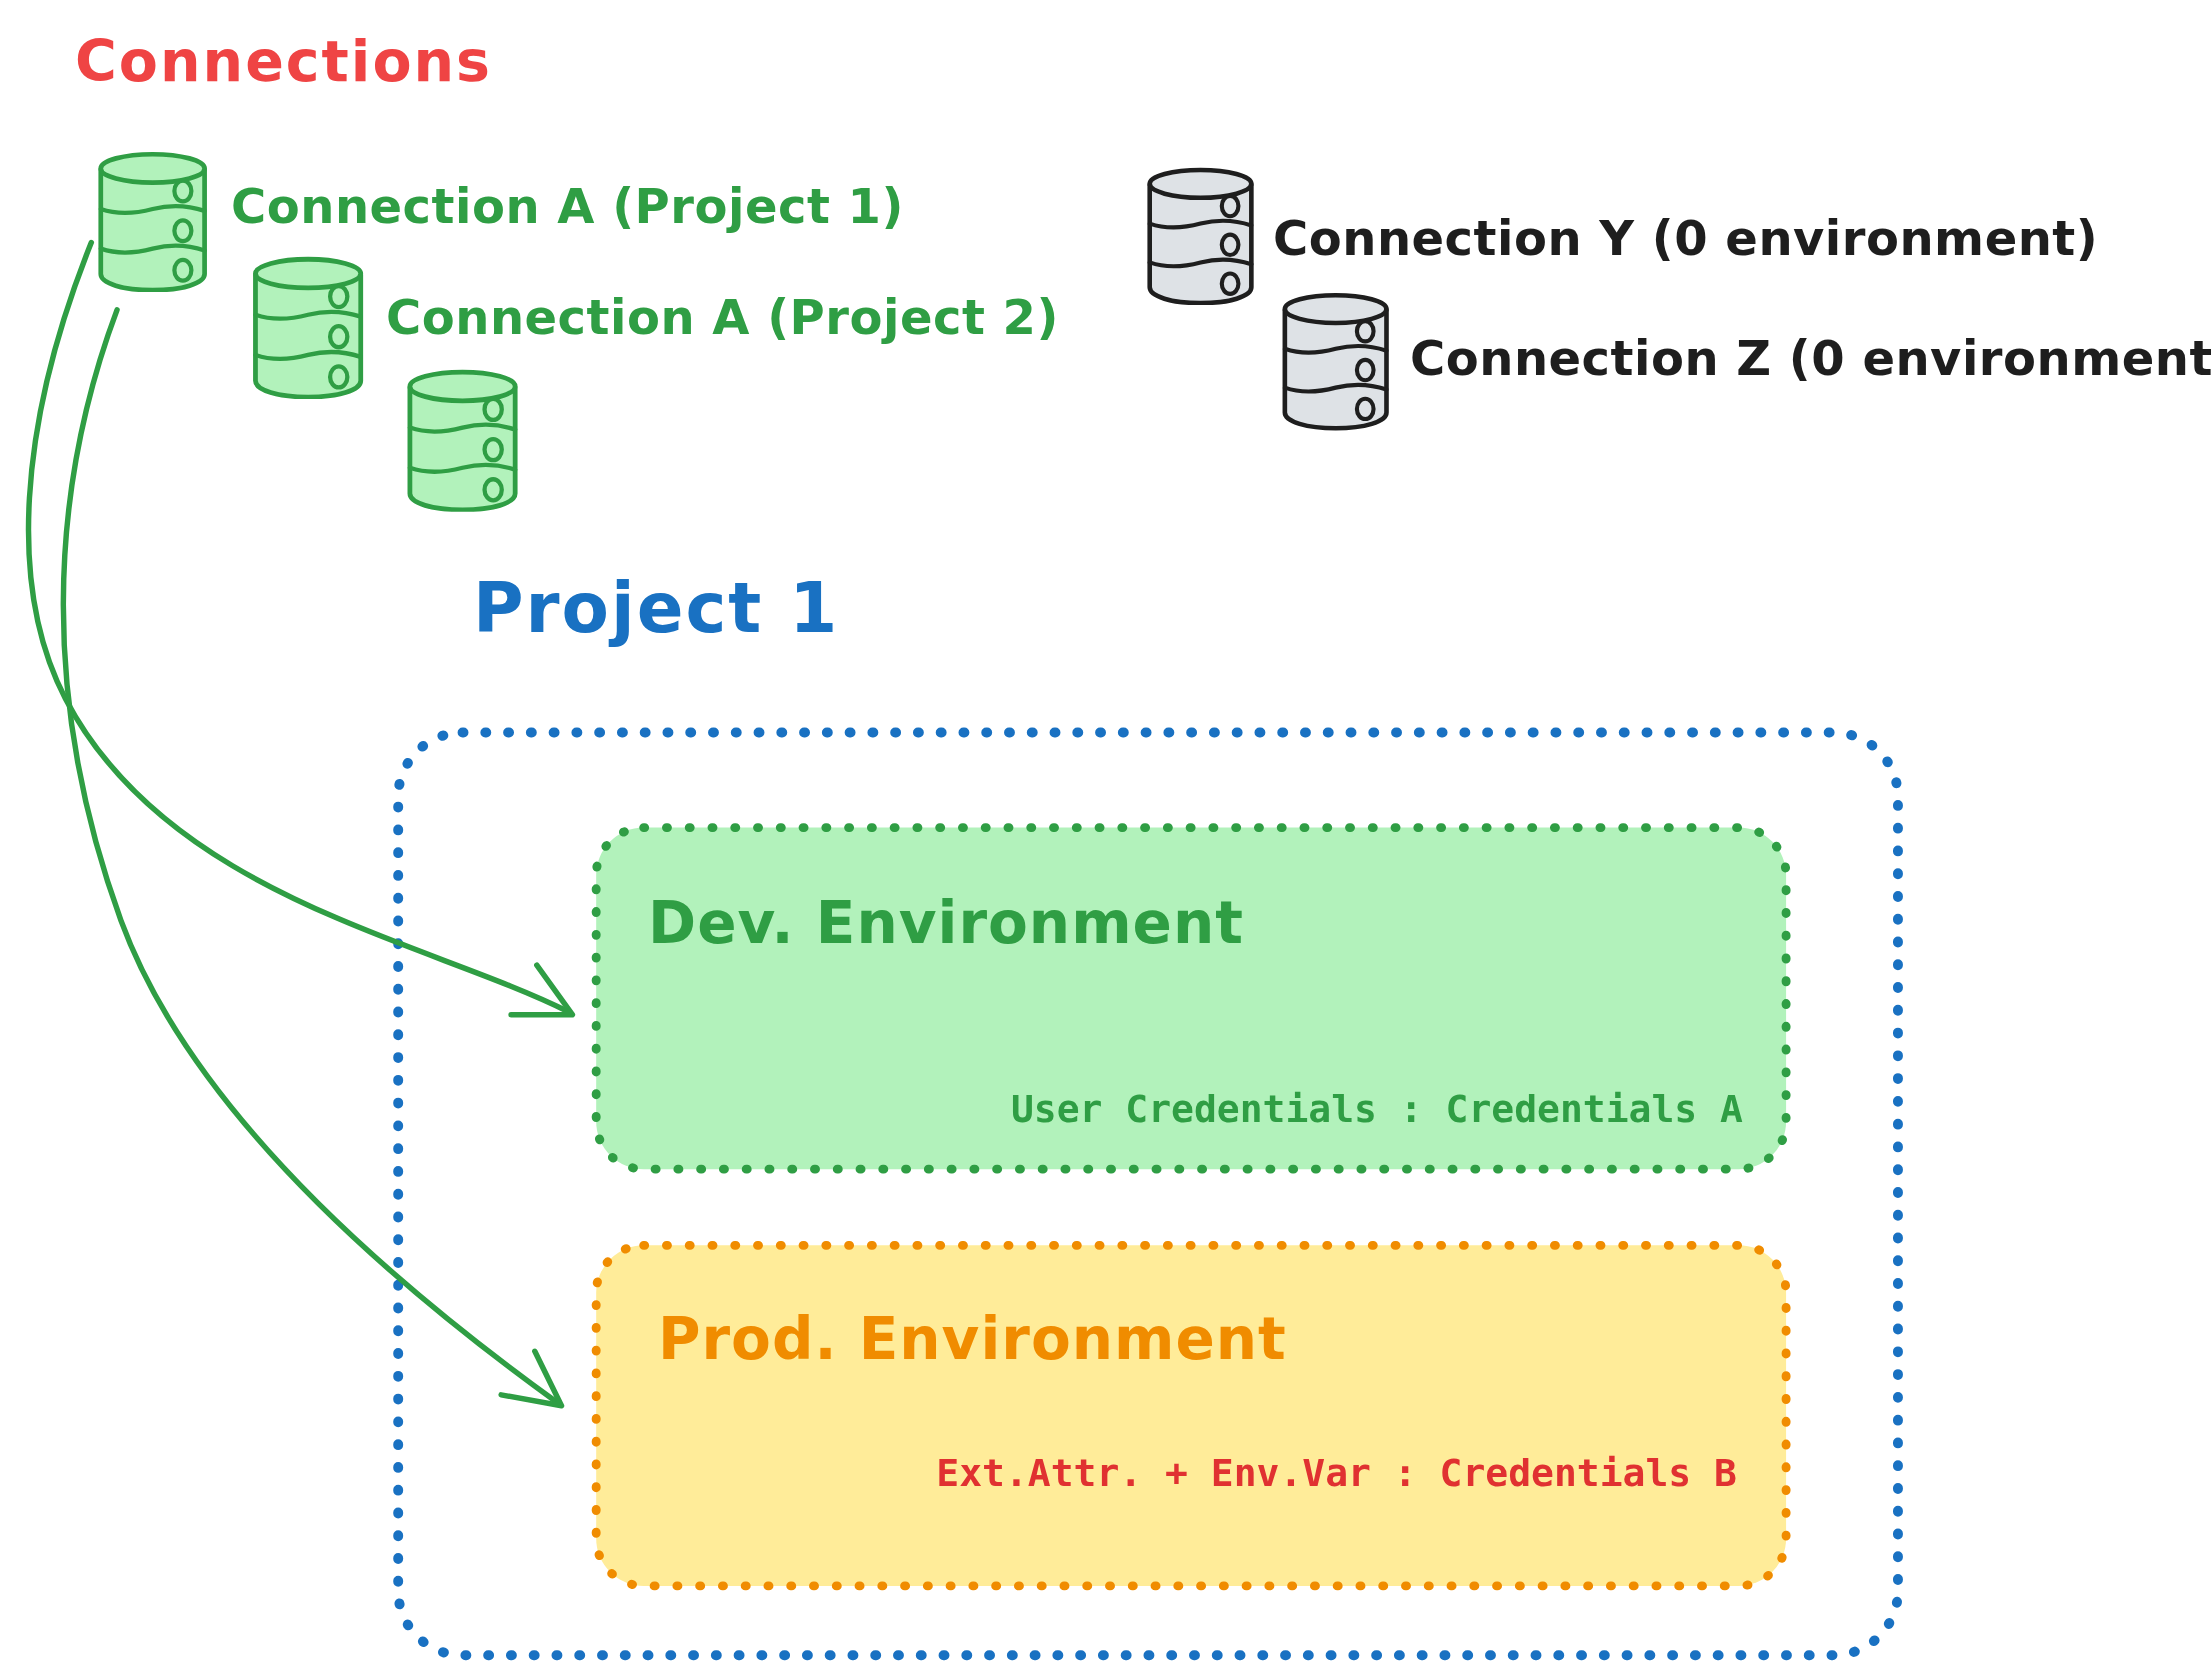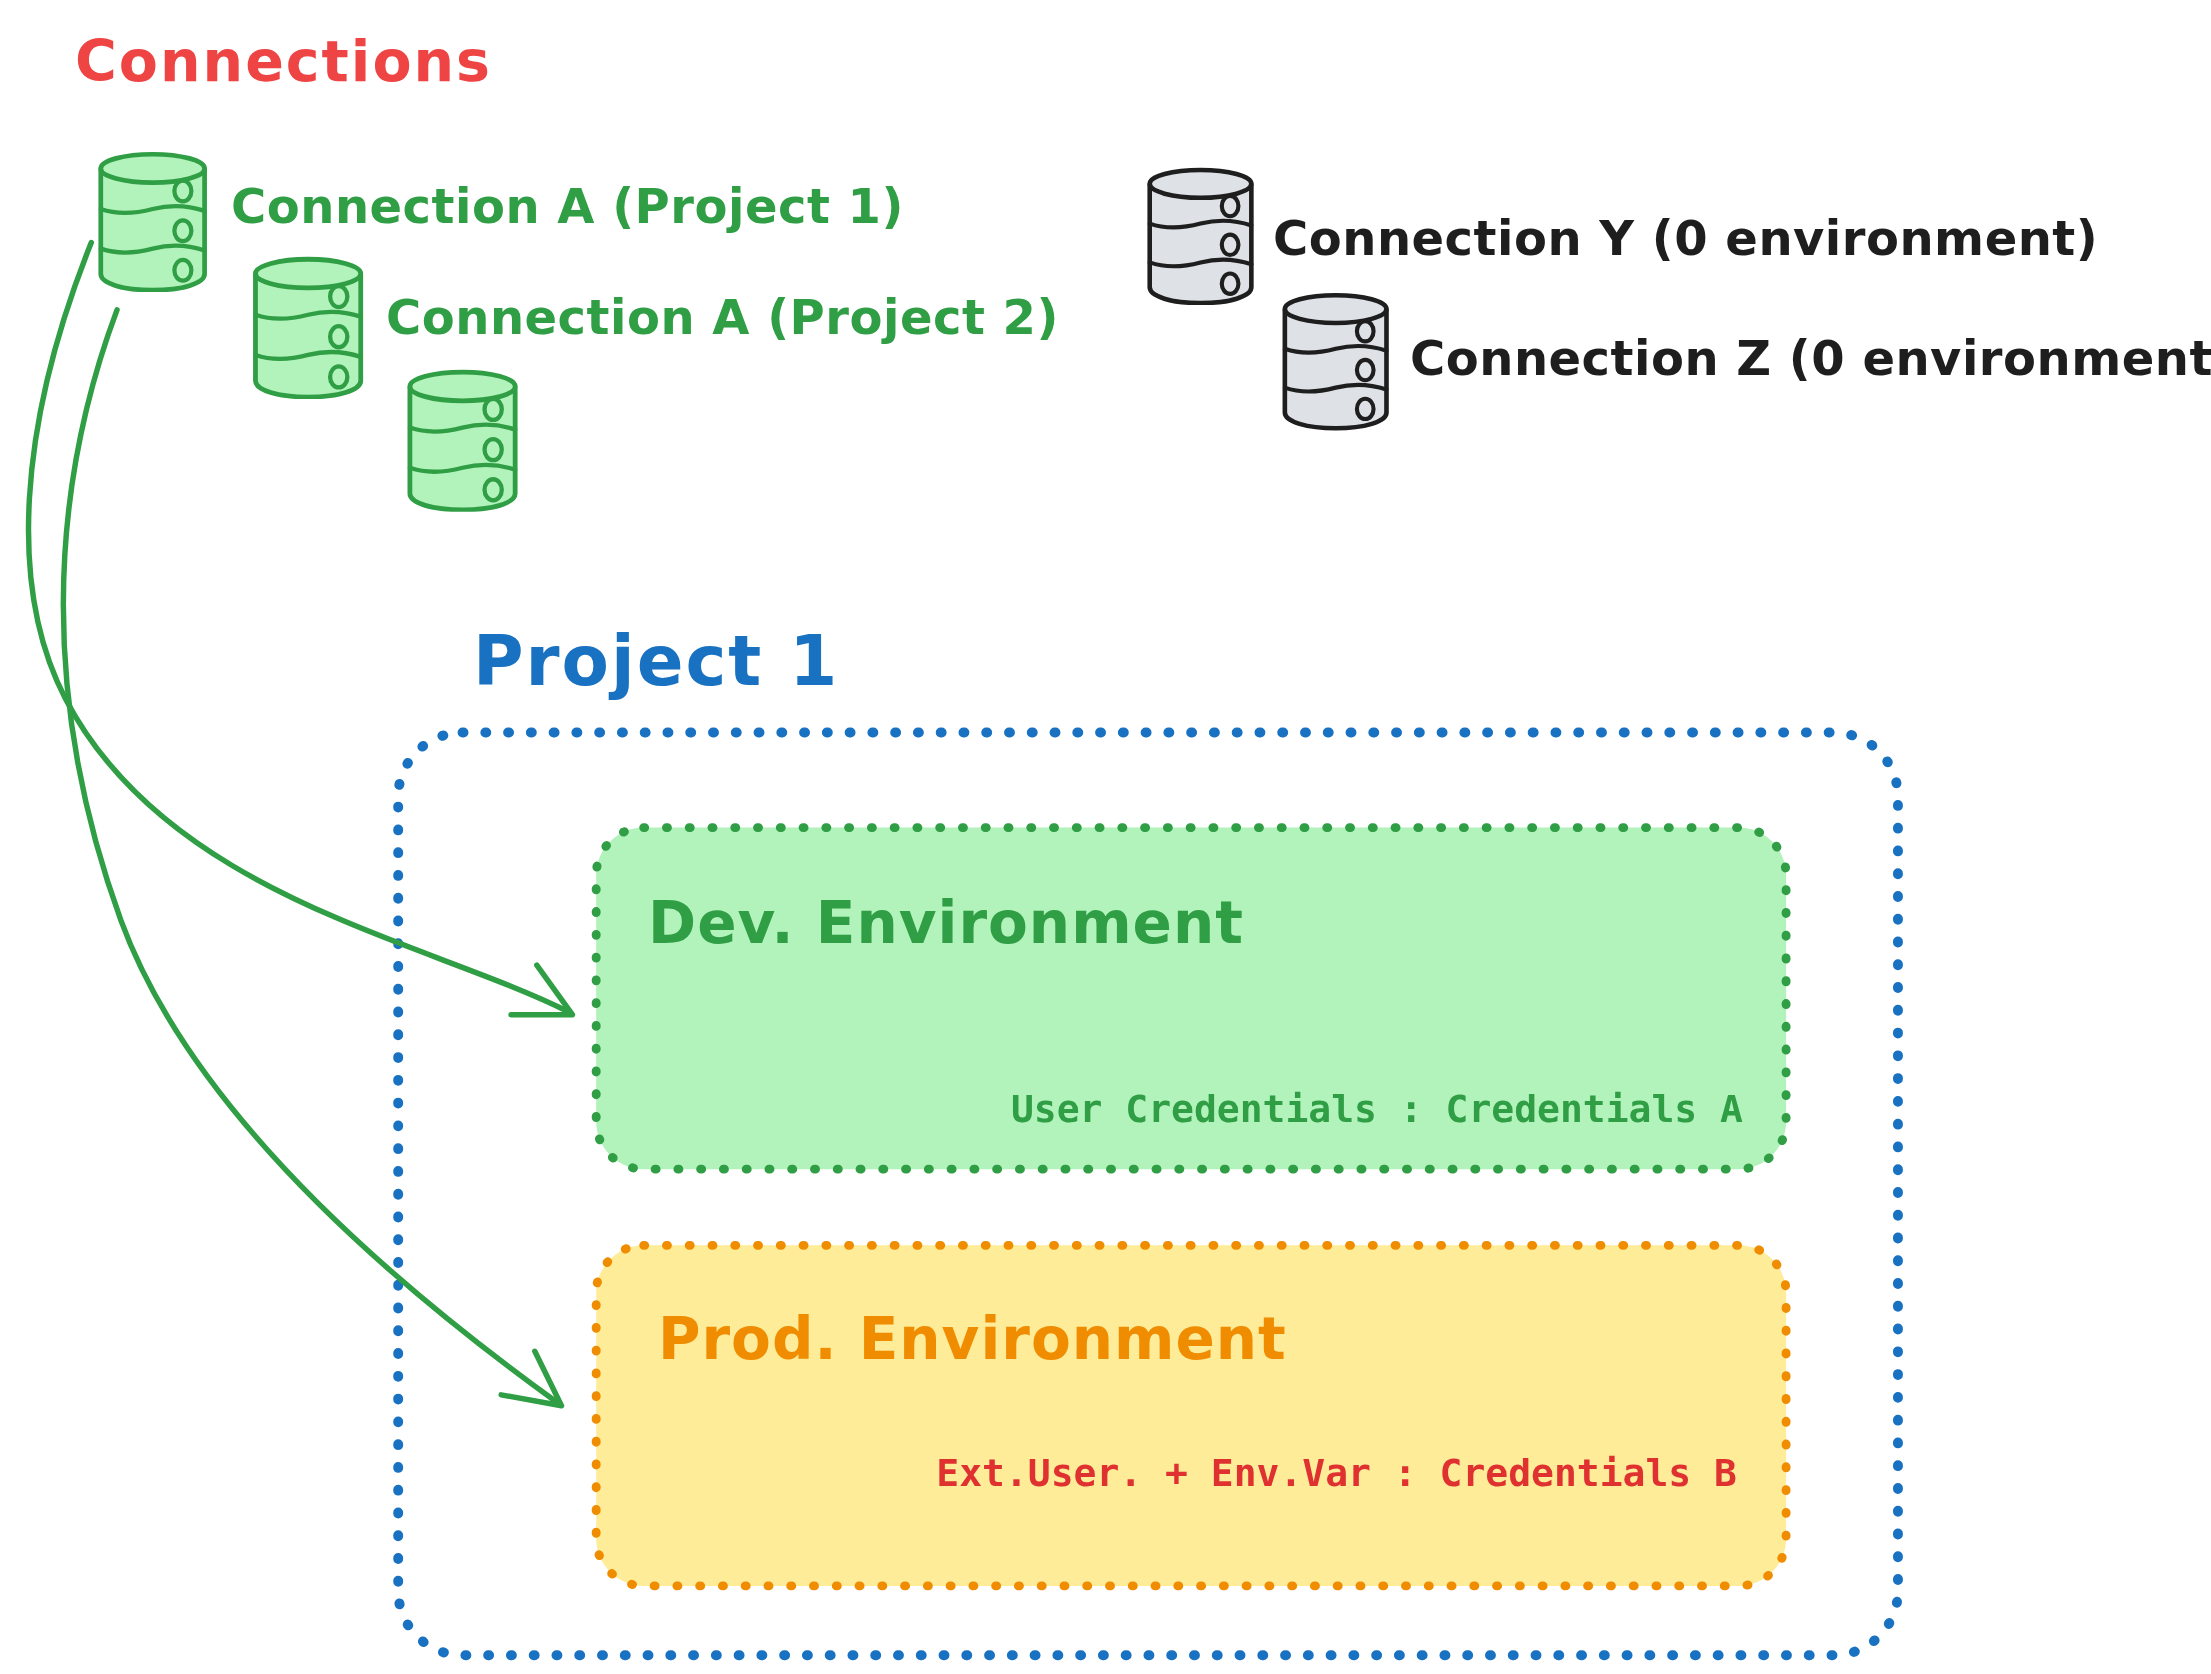--- a/index.html
+++ b/index.html
@@ -21,21 +21,21 @@
   .conn-label { font-size: 48px; font-weight: 700; letter-spacing: 0.5px; }
   .conn-green { color: #2f9e44; }
   .conn-black { color: #1e1e1e; text-align: right; }
   .lbl-a1 { left: 231px; top: 178px; }
   .lbl-a2 { left: 386px; top: 289px; }
   .lbl-a3 { left: 541px; top: 394px; }
   .lbl-y  { left: 1273px; top: 210px; }
   .lbl-z  { left: 1410px; top: 330px; }
 
   .project-title {
-    left: 473px; top: 621px;
+    left: 473px; top: 568px;
     font-size: 69px; font-weight: 700; color: #1971c2; letter-spacing: 2px;
   }
   .env-title { font-size: 58px; font-weight: 700; letter-spacing: 1px; }
   .dev-title  { left: 648px; top: 889px;  color: #2f9e44; }
   .prod-title { left: 658px; top: 1305px; color: #f08c00; }
 
   .mono {
     font-family: "DejaVu Sans Mono", "Liberation Mono", monospace;
     font-weight: 700; font-size: 38px; text-align: right;
   }
@@ -95,17 +95,17 @@
   <div class="txt conn-label conn-black lbl-y">Connection Y (0 environment)</div>
   <div class="txt conn-label conn-black lbl-z">Connection Z (0 environment)</div>
 
   <div class="txt project-title">Project 1</div>
 
   <div class="txt env-title dev-title">Dev. Environment</div>
   <div class="txt mono dev-mapping">User Credentials : Credentials A</div>
 
   <div class="txt env-title prod-title">Prod. Environment</div>
   <div class="txt mono prod-mappings">
-    <div>Ext.User. + Env.Var : Credentials B</div>
+    <div>Ext.Attr. + Env.Var : Credentials B</div>
   </div>
 
 </div>
 
 
 </body></html>

